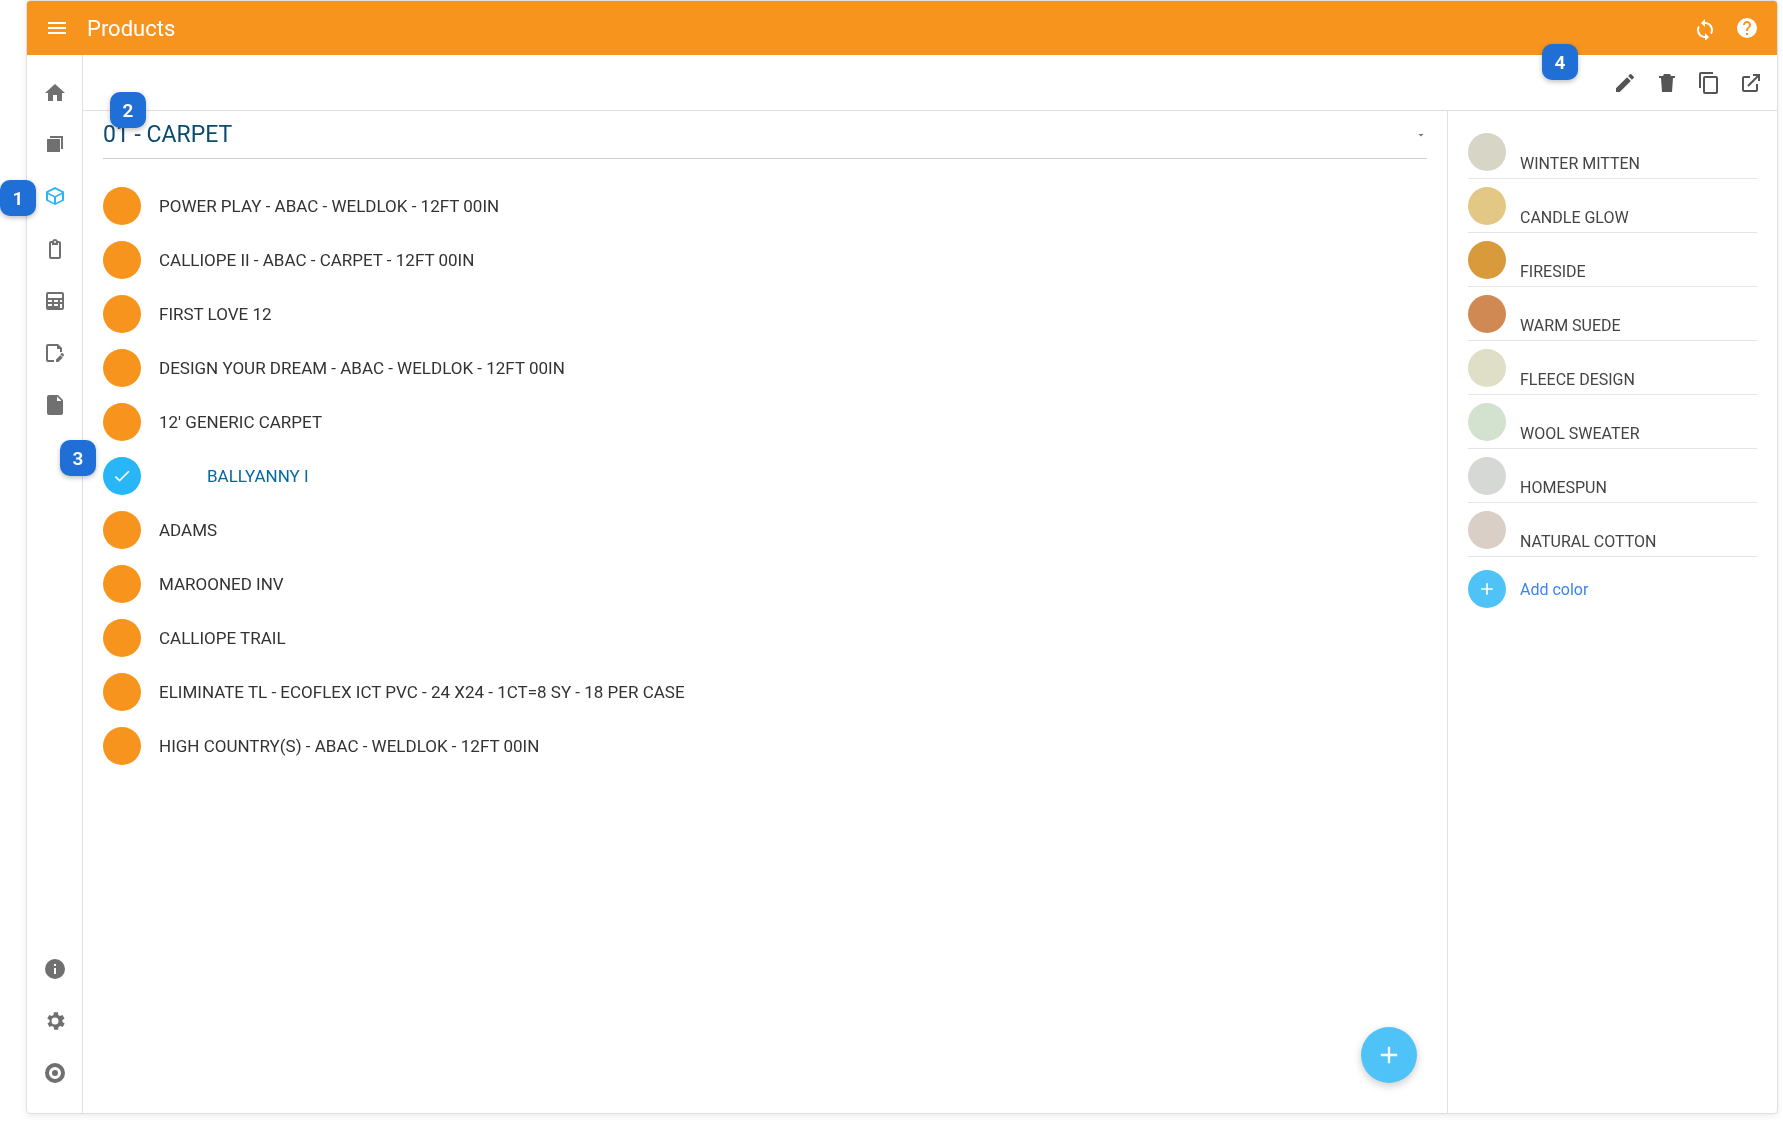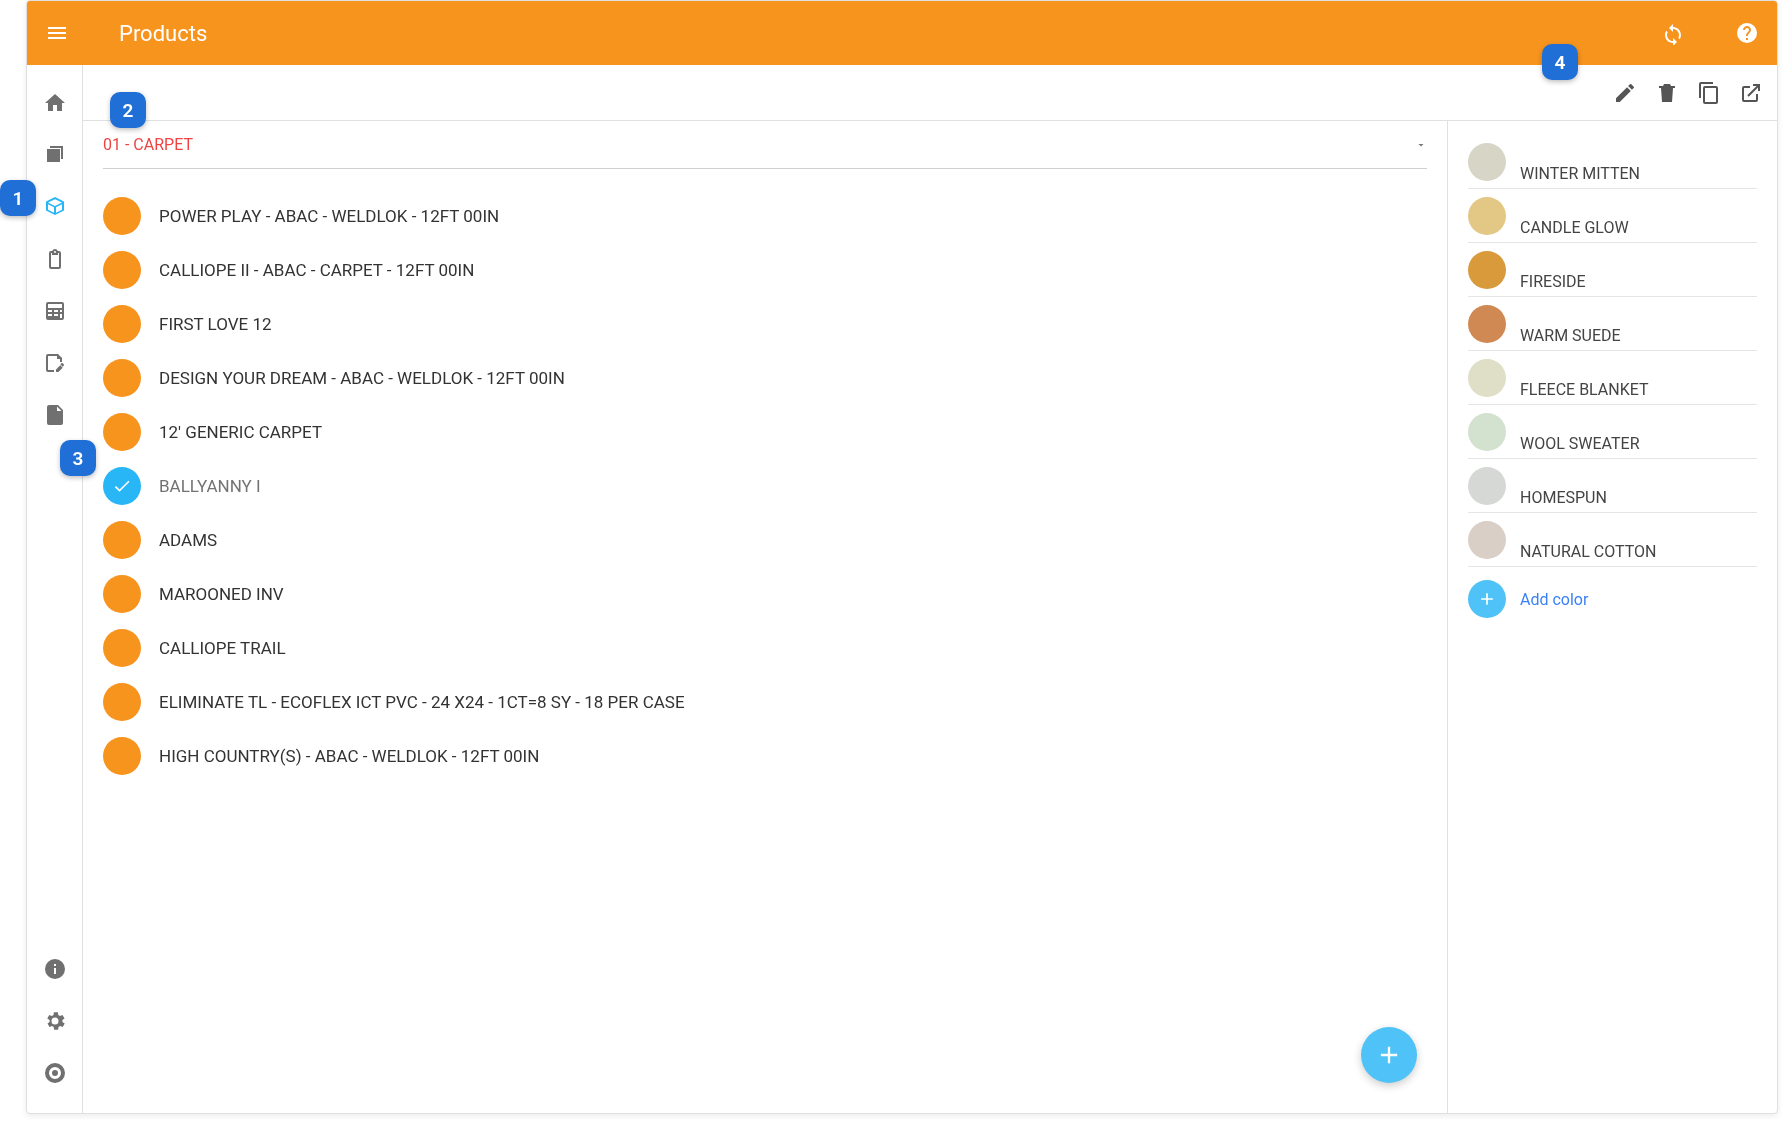--- a/index.html
+++ b/index.html
@@ -19,27 +19,26 @@
   height: 1114px;
   border: 1px solid #e0e0e0;
   border-radius: 4px;
   box-shadow: 0 2px 6px rgba(0,0,0,0.08);
   background: #fff;
   overflow: hidden;
   display: flex;
   flex-direction: column;
 }
 .topbar {
-  height: 64px;
+  height: 54px;
   background: #f7941e;
   display: flex;
   align-items: center;
   padding: 0 18px;
   color: #fff;
-  gap: 32px;
 }
 .menu-icon { width: 24px; height: 24px; cursor: pointer; }
 .topbar-title { font-size: 22px; font-weight: 400; margin-left: 18px; }
 .topbar-spacer { flex: 1; }
 .topbar-icon { width: 24px; height: 24px; margin-left: 18px; cursor: pointer; fill: #fff; }
 
 .body { flex: 1; display: flex; min-height: 0; }
 
 .sidebar {
   width: 56px;
@@ -77,22 +76,22 @@
   padding: 0 20px 20px 20px;
   position: relative;
   overflow: auto;
 }
 .category-select {
   display: flex;
   align-items: center;
   height: 48px;
   border-bottom: 1px solid #d0d0d0;
   cursor: pointer;
-  color: #ef4444;
-  font-size: 16px;
+  color: #0c4a6e;
+  font-size: 23px;
 }
 .category-select .arrow { margin-left: auto; fill: #777; width: 12px; height: 12px; }
 
 .product-list { margin-top: 20px; }
 .product-item {
   display: flex;
   align-items: center;
   height: 54px;
   cursor: pointer;
 }
@@ -102,21 +101,21 @@
   background: #f7941e;
   margin-right: 18px;
   flex-shrink: 0;
 }
 .product-item.selected .product-dot {
   background: #29b6f6;
   display: flex; align-items: center; justify-content: center;
 }
 .product-item.selected .product-dot svg { fill: #fff; width: 20px; height: 20px; }
 .product-label { font-size: 17px; color: #333; }
-.product-item.selected .product-label { color: #737373; }
+.product-item.selected .product-label { color: #0369a1; margin-left: 48px; }
 
 .fab {
   position: absolute;
   right: 30px;
   bottom: 30px;
   width: 56px; height: 56px;
   border-radius: 50%;
   background: #4fc3f7;
   display: flex; align-items: center; justify-content: center;
   cursor: pointer;
@@ -320,21 +319,21 @@
               <div class="color-item">
                 <div class="color-swatch" style="background: rgb(217, 154, 60);"></div>
                 <span class="color-label">FIRESIDE</span>
               </div>
               <div class="color-item">
                 <div class="color-swatch" style="background: rgb(209, 137, 84);"></div>
                 <span class="color-label">WARM SUEDE</span>
               </div>
               <div class="color-item">
                 <div class="color-swatch" style="background: rgb(223, 222, 199);"></div>
-                <span class="color-label">FLEECE BLANKET</span>
+                <span class="color-label">FLEECE DESIGN</span>
               </div>
               <div class="color-item">
                 <div class="color-swatch" style="background: rgb(210, 226, 207);"></div>
                 <span class="color-label">WOOL SWEATER</span>
               </div>
               <div class="color-item">
                 <div class="color-swatch" style="background: rgb(213, 216, 213);"></div>
                 <span class="color-label">HOMESPUN</span>
               </div>
               <div class="color-item">

